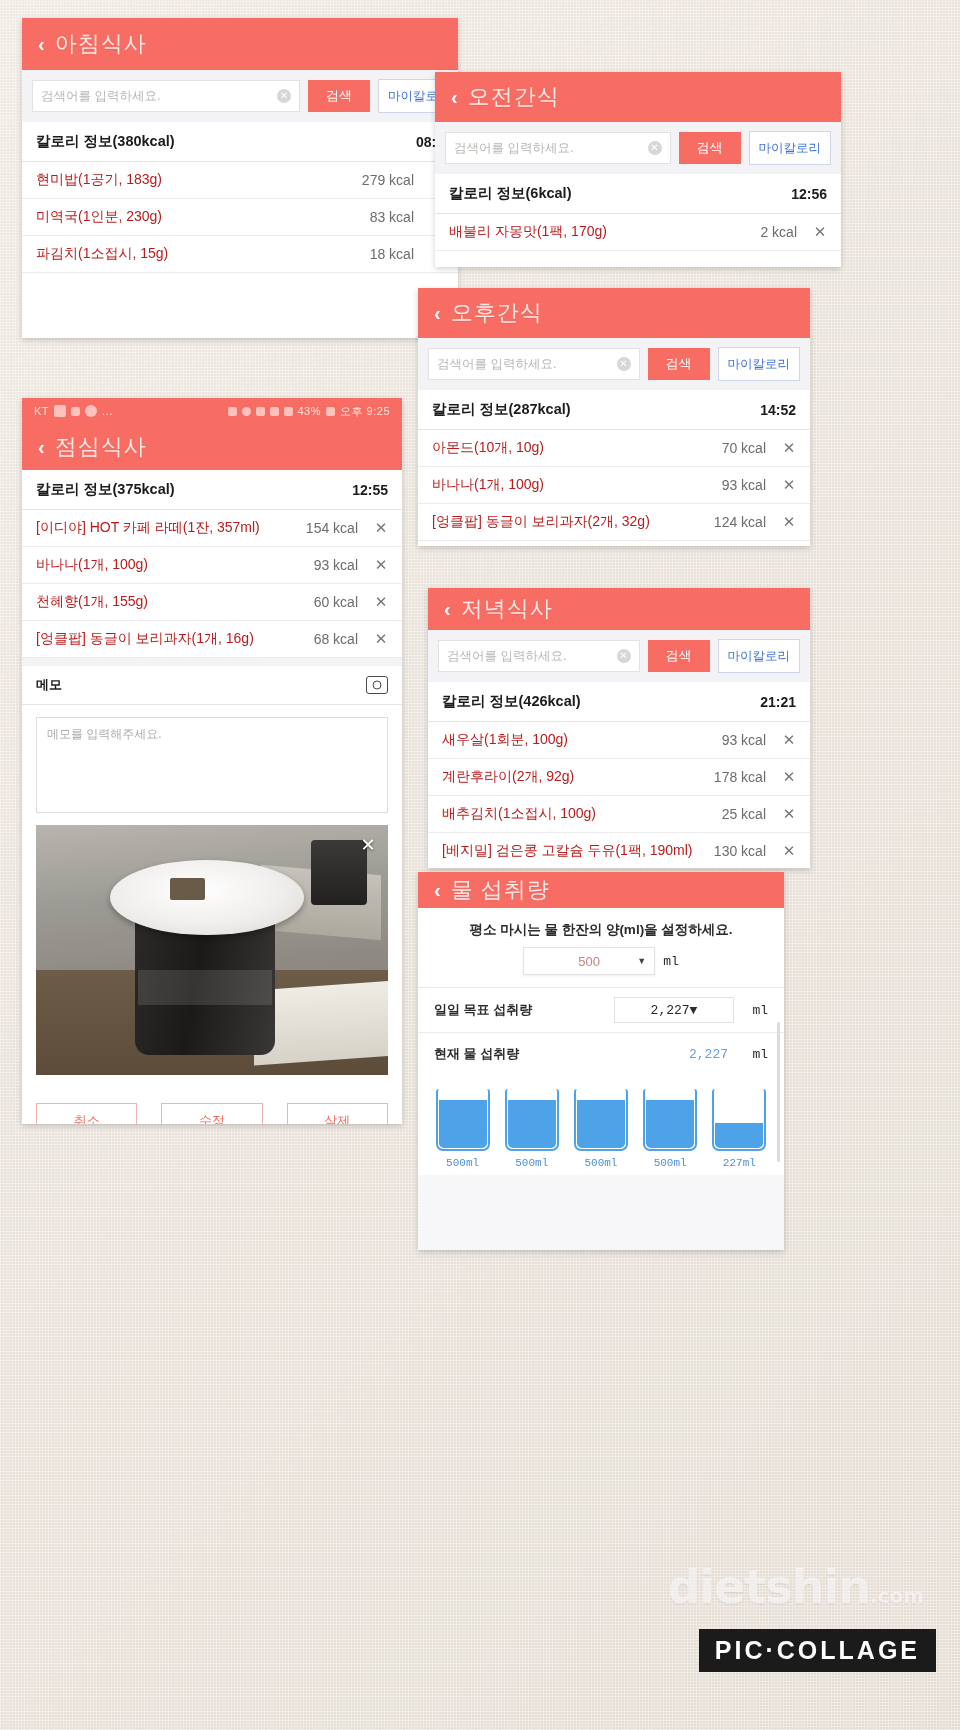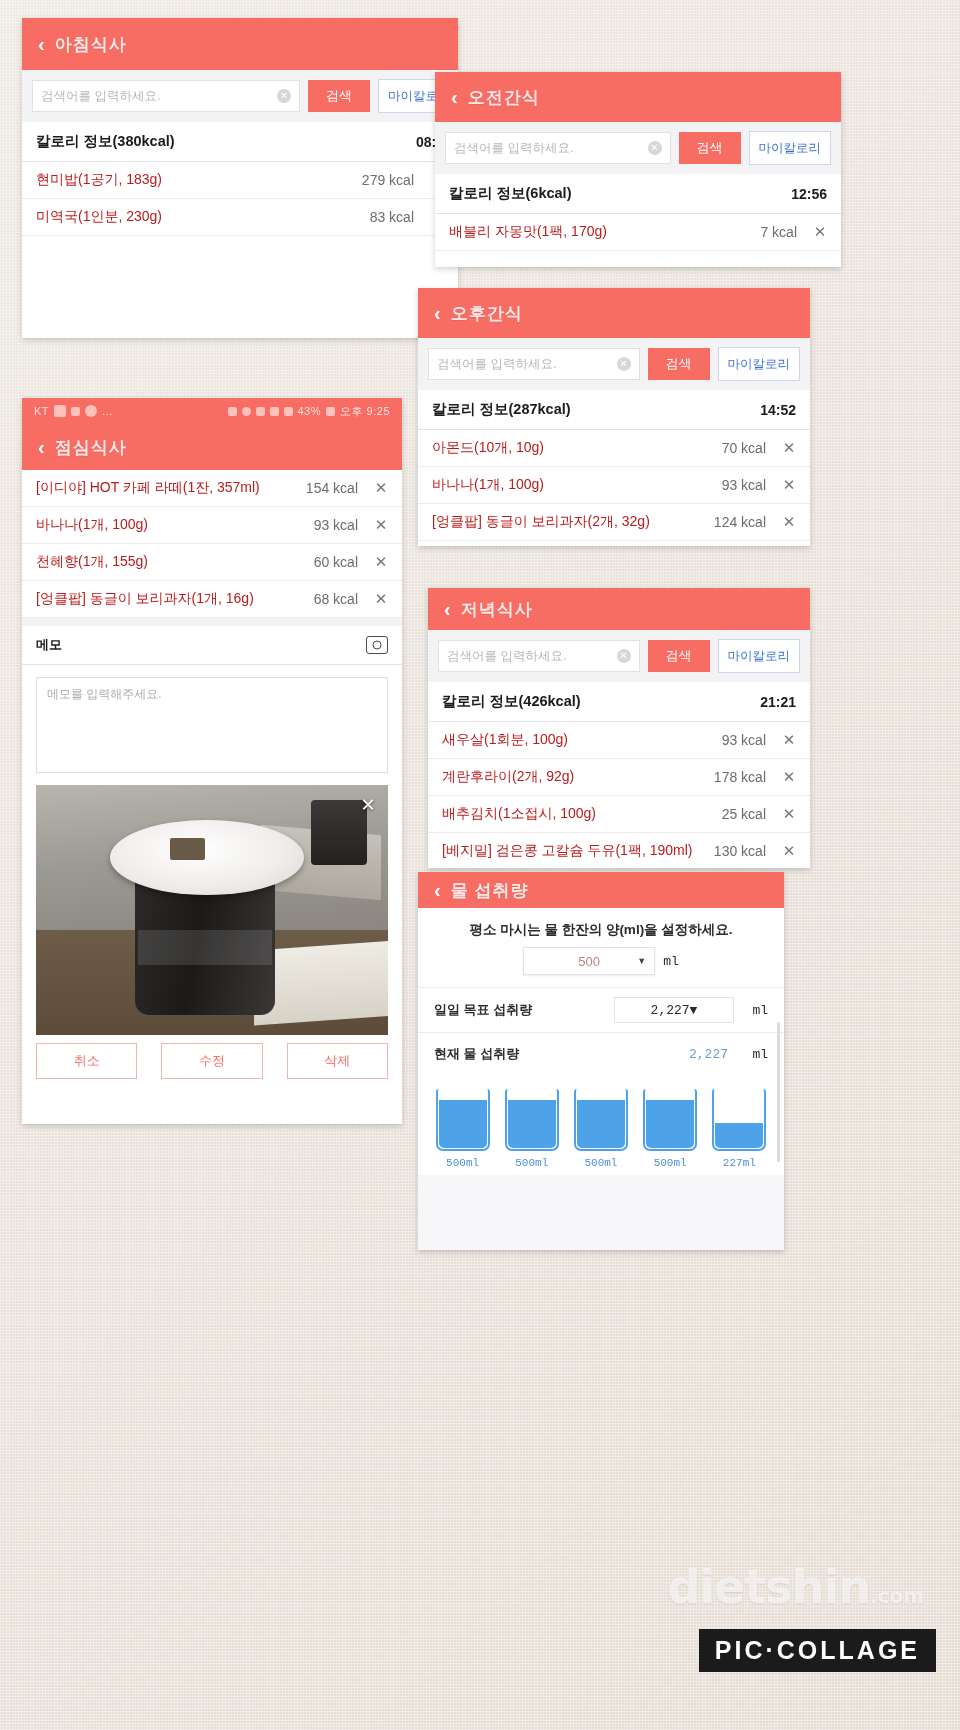--- a/index.html
+++ b/index.html
@@ -23,22 +23,22 @@
   }
   
   .appbar{
     background:#f76c63;color:#fff;position:relative;
     display:flex;align-items:center;
   }
   .appbar .back{
     font-size:20px;line-height:1;padding:0 10px 0 16px;color:#fff;font-weight:600;
   }
   .appbar .title{
-    font-size:17px;letter-spacing:1px;color:#ffe9e7;
-    font-weight:700;text-shadow:0 1px 0 rgba(0,0,0,.06);
+    font-size:22px;letter-spacing:1px;color:#ffe9e7;
+    font-weight:400;text-shadow:0 1px 0 rgba(0,0,0,.06);
   }
   
   .statusbar{
     background:#f76c63;color:#ffd8d4;height:26px;
     display:flex;align-items:center;justify-content:space-between;
     padding:0 12px;font-size:11px;letter-spacing:.5px;
   }
   .sb-left,.sb-right{display:flex;align-items:center;gap:5px;}
   .sb-ic{display:inline-block;width:12px;height:12px;background:#ffd0cb;border-radius:2px;opacity:.85;}
   .sb-ic.round{border-radius:50%;}
@@ -113,21 +113,21 @@
     border-radius:50%;box-shadow:0 3px 6px rgba(0,0,0,.3);}
   .photo .lidhole{position:absolute;left:38%;top:21%;width:10%;height:9%;
     background:#6a5a48;border-radius:2px;}
   .photo .remote{position:absolute;right:6%;top:6%;width:16%;height:26%;
     background:linear-gradient(180deg,#3b3a38,#222120);border-radius:4px;}
   .photo .closebtn{
     position:absolute;right:8px;top:8px;width:24px;height:24px;color:#fff;
     font-size:18px;line-height:24px;text-align:center;text-shadow:0 1px 3px rgba(0,0,0,.6);
   }
   
-  .actions{display:flex;gap:24px;padding:8px 14px;background:#fff;justify-content:flex-end;}
+  .actions{display:flex;gap:24px;padding:28px 14px;background:#fff;justify-content:flex-end;}
   .actbtn{
     flex:1;border:1px solid #f0b3ae;color:#f76c63;background:#fff;
     height:34px;display:flex;align-items:center;justify-content:center;font-size:13px;
   }
   
   .navbar{display:flex;align-items:center;justify-content:space-around;height:44px;background:#fff;}
   
   .wtitle{
     text-align:center;font-size:13.5px;color:#2b2b2b;padding:13px 10px 8px;background:#fff;font-weight:bold;
   }
@@ -201,20 +201,25 @@
   <div class="foodrow">
     <span class="nm">현미밥(1공기, 183g)</span>
     <span class="kc">279 kcal</span>
     <span class="act">›</span>
   </div>
   <div class="foodrow">
     <span class="nm">미역국(1인분, 230g)</span>
     <span class="kc">83 kcal</span>
     <span class="act">›</span>
   </div>
+  <div class="foodrow">
+    <span class="nm">파김치(1소접시, 15g)</span>
+    <span class="kc">18 kcal</span>
+    <span class="act">›</span>
+  </div>
 </div>
 
 <div class="card" style="left:435px;top:72px;width:406px;height:195px;">
   <div class="appbar" style="height:50px;">
     <span class="back">‹</span>
     <span class="title">오전간식</span>
   </div>
   <div class="searchrow">
     <div class="searchbox">
       <span class="ph">검색어를 입력하세요.</span>
@@ -222,21 +227,21 @@
     </div>
     <div class="btn-search">검색</div>
     <div class="btn-mycal">마이칼로리</div>
   </div>
   <div class="kcalhead">
     <span class="lbl">칼로리 정보(6kcal)</span>
     <span class="time">12:56</span>
   </div>
   <div class="foodrow">
     <span class="nm">배불리 자몽맛(1팩, 170g)</span>
-    <span class="kc">7 kcal</span>
+    <span class="kc">2 kcal</span>
     <span class="act">✕</span>
   </div>
 </div>
 
 <div class="card" style="left:418px;top:288px;width:392px;height:258px;">
   <div class="appbar" style="height:50px;">
     <span class="back">‹</span>
     <span class="title">오후간식</span>
   </div>
   <div class="searchrow">
@@ -284,20 +289,24 @@
       <span class="sb-ic small"></span>
       <span class="sb-ic small"></span>
       <span class="sb-txt">43%</span>
       <span class="sb-ic small"></span>
       <span class="sb-txt">오후 9:25</span>
     </span>
   </div>
   <div class="appbar" style="height:46px;">
     <span class="back">‹</span>
     <span class="title">점심식사</span>
+  </div>
+  <div class="kcalhead">
+    <span class="lbl">칼로리 정보(375kcal)</span>
+    <span class="time">12:55</span>
   </div>
   <div class="foodrow">
     <span class="nm">[이디야] HOT 카페 라떼(1잔, 357ml)</span>
     <span class="kc">154 kcal</span>
     <span class="act">✕</span>
   </div>
   <div class="foodrow">
     <span class="nm">바나나(1개, 100g)</span>
     <span class="kc">93 kcal</span>
     <span class="act">✕</span>

